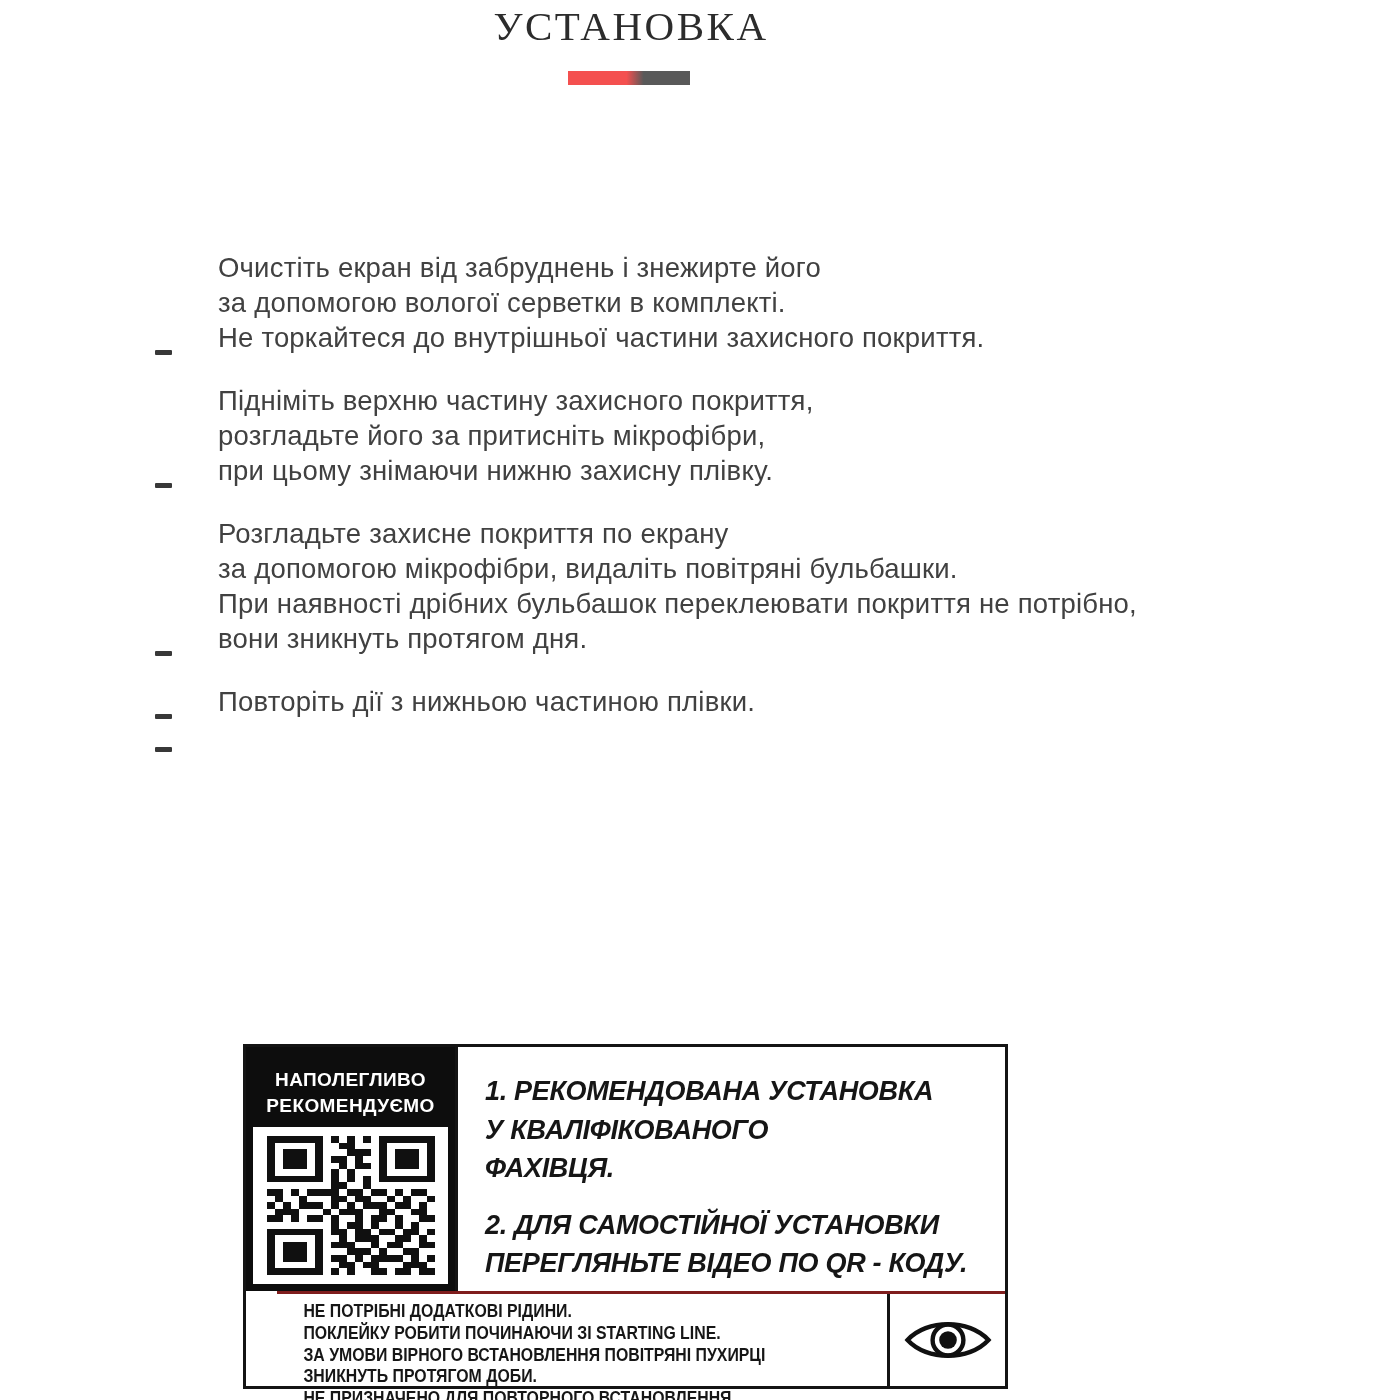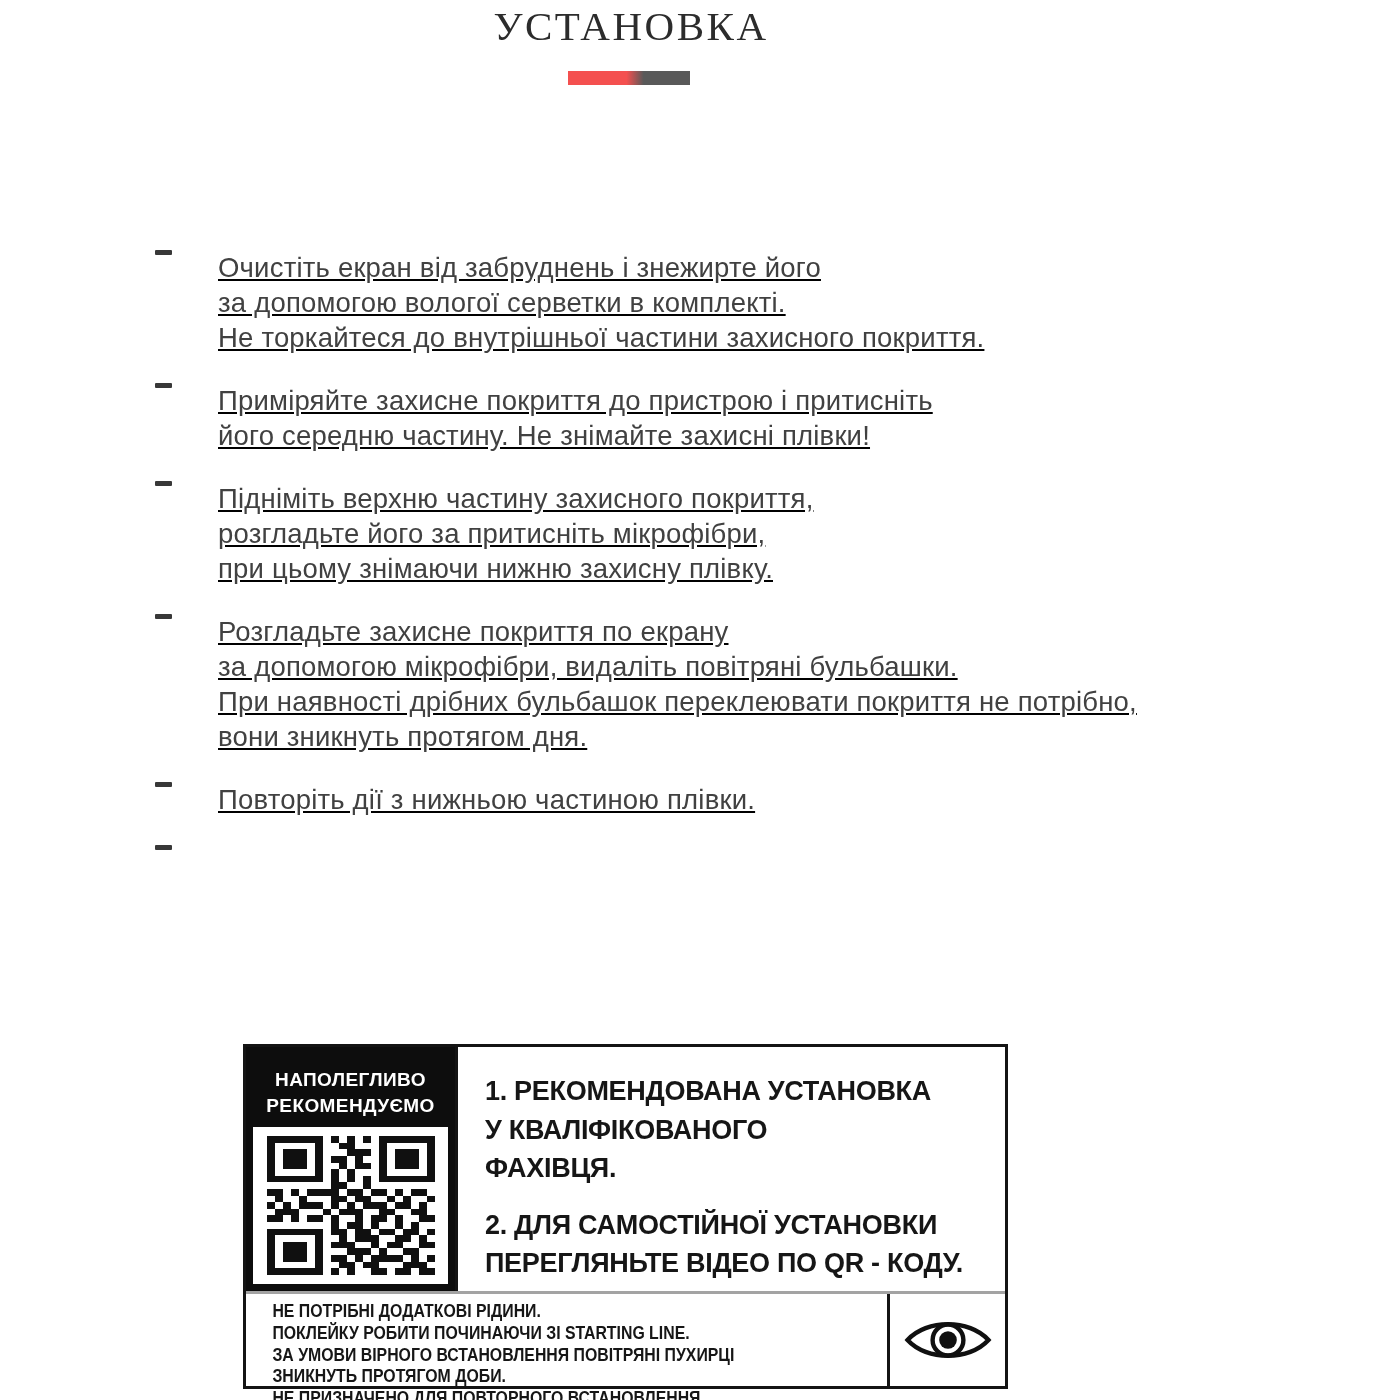--- a/index.html
+++ b/index.html
@@ -8,21 +8,21 @@
     font-family:"Liberation Sans", sans-serif;overflow:hidden;
   }
   .title{
     position:absolute;left:0;top:2px;width:1262px;text-align:center;
     font-size:41px;font-weight:500;letter-spacing:2.5px;color:#2c2c2c;font-family:Liberation Serif, serif;
   }
   .divider{
     position:absolute;left:568px;top:71px;width:122px;height:14px;
   }
   .steps{position:absolute;left:155px;top:250px;width:1150px;}
-  .step{display:flex;align-items:flex-start;margin-bottom:28px;text-decoration:underline;}
+  .step{display:flex;align-items:flex-end;margin-bottom:28px;}
   .dash{width:17px;height:5px;background:#383838;border-radius:1px;margin-right:46px;flex-shrink:0;}
   .step-text{
     font-size:27.5px;line-height:35px;color:#414141;white-space:pre-line;
     letter-spacing:0.2px;
   }
   .rec-box{
     position:absolute;left:243px;top:1044px;width:765px;height:345px;
     border:3px solid #141414;box-sizing:border-box;display:flex;flex-direction:column;
     background:#ffffff;
   }
@@ -34,27 +34,27 @@
   .rec-header{
     color:#ffffff;font-weight:bold;font-size:19px;line-height:26px;text-align:center;
     padding-top:20px;white-space:pre-line;letter-spacing:0.4px;
   }
   .qr-wrap{
     background:#ffffff;margin:8px 7px 7px 7px;flex:1;
     display:flex;align-items:center;justify-content:center;
   }
   .qr-grid{display:grid;grid-template-columns:repeat(21,8px);grid-auto-rows:6.6px;}
   .qm{background:#101010;}
-  .rec-right{flex:1;padding:25px 20px 0 27px;box-sizing:border-box;}
+  .rec-right{flex:1;padding:25px 20px 0 27px;box-sizing:border-box;font-style:italic;}
   .rec-item{
     font-weight:bold;font-size:27px;line-height:38.5px;color:#161616;
     white-space:pre-line;letter-spacing:-0.3px;
   }
   .rec-item + .rec-item{margin-top:18px;}
-  .rec-bottom{flex:1;border-top:3px solid #a3a3a3;display:flex;min-height:0;}
+  .rec-bottom{flex:1;border-top:3px solid #7f1d1d;display:flex;min-height:0;margin-left:31px;}
   .rec-notes{
     flex:1;padding:7px 0 0 30px;font-weight:bold;font-size:18px;line-height:21.8px;
     color:#161616;white-space:pre-line;transform:scaleX(0.88);transform-origin:left top;
   }
   .rec-eye{
     width:115px;flex-shrink:0;border-left:3px solid #141414;
     display:flex;align-items:center;justify-content:center;
   }
 </style>
 </head>
@@ -67,25 +67,20 @@
 
   <div class="steps">
     <div class="step">
       <span class="dash"></span>
       <div class="step-text">Очистіть екран від забруднень і знежирте його
 за допомогою вологої серветки в комплекті.
 Не торкайтеся до внутрішньої частини захисного покриття.</div>
     </div>
     <div class="step">
       <span class="dash"></span>
-      <div class="step-text">Приміряйте захисне покриття до пристрою і притисніть
-його середню частину. Не знімайте захисні плівки!</div>
-    </div>
-    <div class="step">
-      <span class="dash"></span>
       <div class="step-text">Підніміть верхню частину захисного покриття,
 розгладьте його за притисніть мікрофібри,
 при цьому знімаючи нижню захисну плівку.</div>
     </div>
     <div class="step">
       <span class="dash"></span>
       <div class="step-text">Розгладьте захисне покриття по екрану
 за допомогою мікрофібри, видаліть повітряні бульбашки.
 При наявності дрібних бульбашок переклеювати покриття не потрібно,
 вони зникнуть протягом дня.</div>

